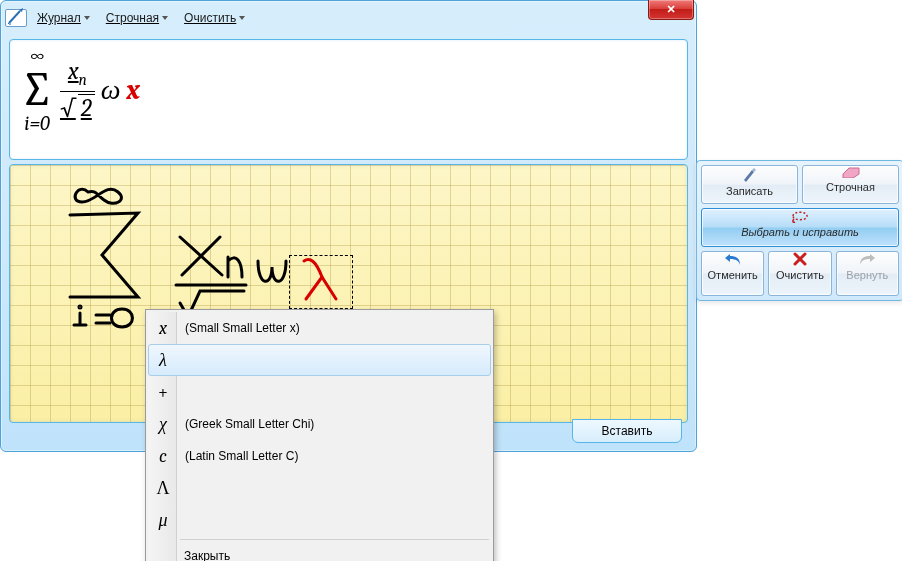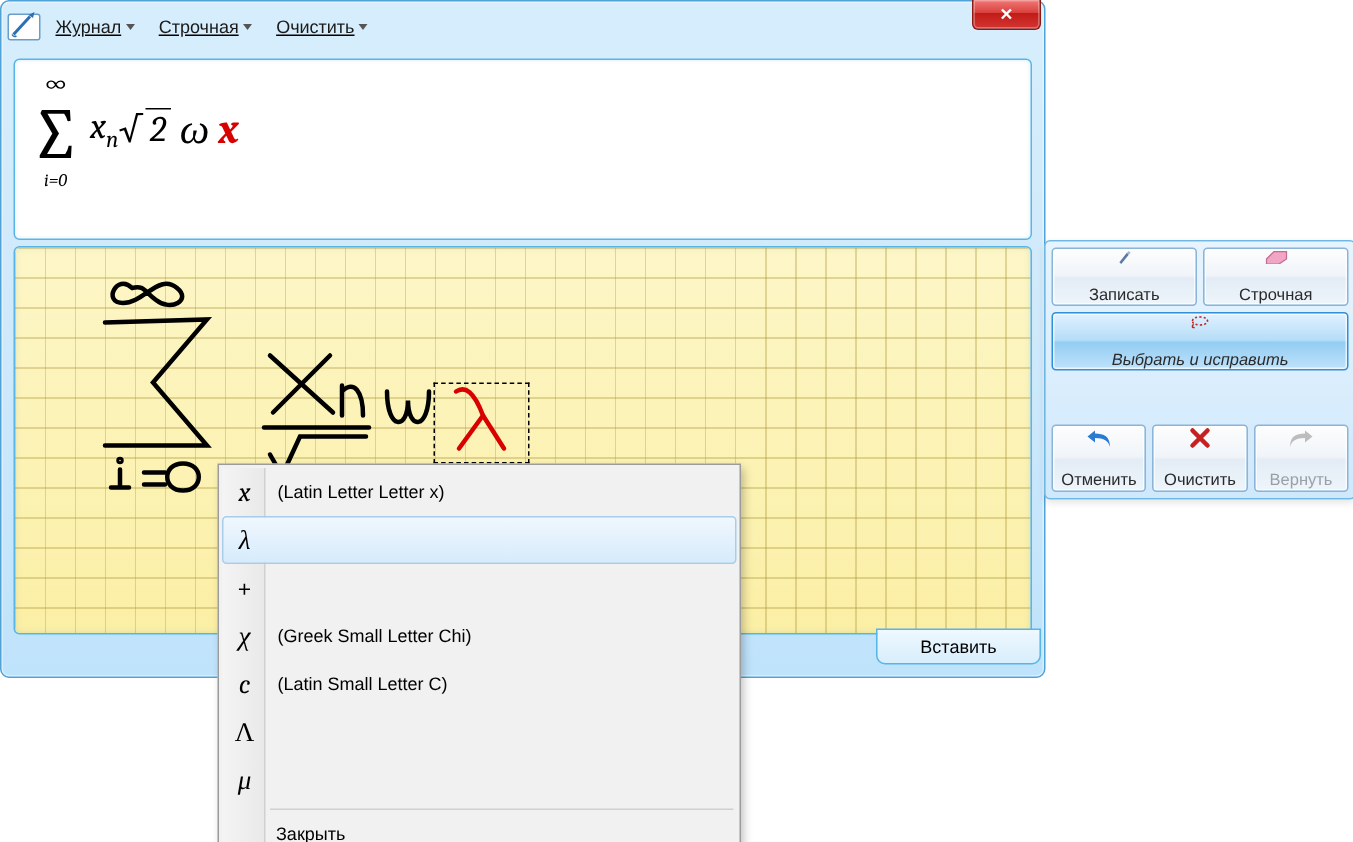--- a/index.html
+++ b/index.html
@@ -92,27 +92,28 @@
   }
   .sum-block {
     display: flex;
     flex-direction: column;
     align-items: center;
     font-style: italic;
     line-height: 1;
   }
   .sum-top { font-size: 20px; }
   .sum-sigma { font-size: 48px; font-style: normal; }
-  .sum-bottom { font-size: 12px; }
+  .sum-bottom { font-size: 20px; }
   .frac {
     display: flex;
-    flex-direction: row;
+    flex-direction: column;
     align-items: center;
     line-height: 1.1;
     font-style: italic;
+    text-decoration: underline;
   }
   .frac .num { font-size: 24px; }
   .frac .bar { width: 100%; border-top: 1.5px solid #000; margin: 2px 0; }
   .frac .den { font-size: 24px; display: flex; align-items: center; gap: 2px; }
   .sqrt-sign { font-style: normal; }
   .omega { font-style: italic; font-size: 28px; }
   .selected-x {
     font-style: italic;
     font-weight: bold;
     color: #d90000;
@@ -150,21 +151,21 @@
     position: absolute;
     left: 279px;
     top: 90px;
     width: 62px;
     height: 52px;
     border: 1.5px dashed #000;
   }
 
   .insert-tab {
     position: absolute;
-    right: 2px;
+    right: 14px;
     bottom: 8px;
     width: 108px;
     height: 22px;
     background: linear-gradient(to bottom, #eef8ff, #d7eefc);
     border: 1px solid #57b6e7;
     border-radius: 0 0 6px 6px;
     display: flex;
     align-items: center;
     justify-content: center;
     font-size: 12px;
@@ -189,33 +190,32 @@
   .tool-row:last-child { margin-bottom: 0; }
   .tool-btn {
     flex: 1;
     height: 37px;
     background: linear-gradient(to bottom, #fdfdfd 0%, #f0f4f9 48%, #e3ecf5 52%, #eef5fb 100%);
     border: 1px solid #8ab4d8;
     border-radius: 3px;
     display: flex;
     flex-direction: column;
     align-items: center;
-    justify-content: center;
     font-size: 11px;
     color: #2a2a2a;
     box-shadow: inset 0 0 0 1px rgba(255,255,255,0.7);
-    gap: 15px;
+    gap: 3px;
   }
   .tool-btn.wide { width: 100%; }
   .tool-btn.active {
     background: linear-gradient(to bottom, #e0f1ff 0%, #b6ddf8 48%, #93cdf2 52%, #bfe2fb 100%);
     border-color: #2f8fd9;
     font-style: italic;
   }
-  .tool-btn.compact { height: 43px; flex-direction: column; margin-top: 32px; }
+  .tool-btn.compact { height: 43px; flex-direction: column; }
   .tool-btn.disabled { color: #9aa0a6; }
 
   .context-menu {
     position: absolute;
     left: 145px;
     top: 309px;
     width: 343px;
     background: #f1f1f1;
     border: 1px solid #9b9b9b;
     box-shadow: 2px 3px 6px rgba(0,0,0,0.25);
@@ -400,21 +400,21 @@
       </svg>
       <span>Вернуть</span>
     </div>
   </div>
 </div>
 
 <div class="context-menu">
   <div class="ctx-gutter"></div>
   <div class="ctx-item">
     <span class="ctx-symbol">x</span>
-    <span>(Latin Letter Letter x)</span>
+    <span>(Small Small Letter x)</span>
   </div>
   <div class="ctx-item highlight">
     <span class="ctx-symbol">λ</span>
   </div>
   <div class="ctx-item">
     <span class="ctx-symbol" style="font-style:normal">+</span>
     <span></span>
   </div>
   <div class="ctx-item">
     <span class="ctx-symbol">χ</span>

